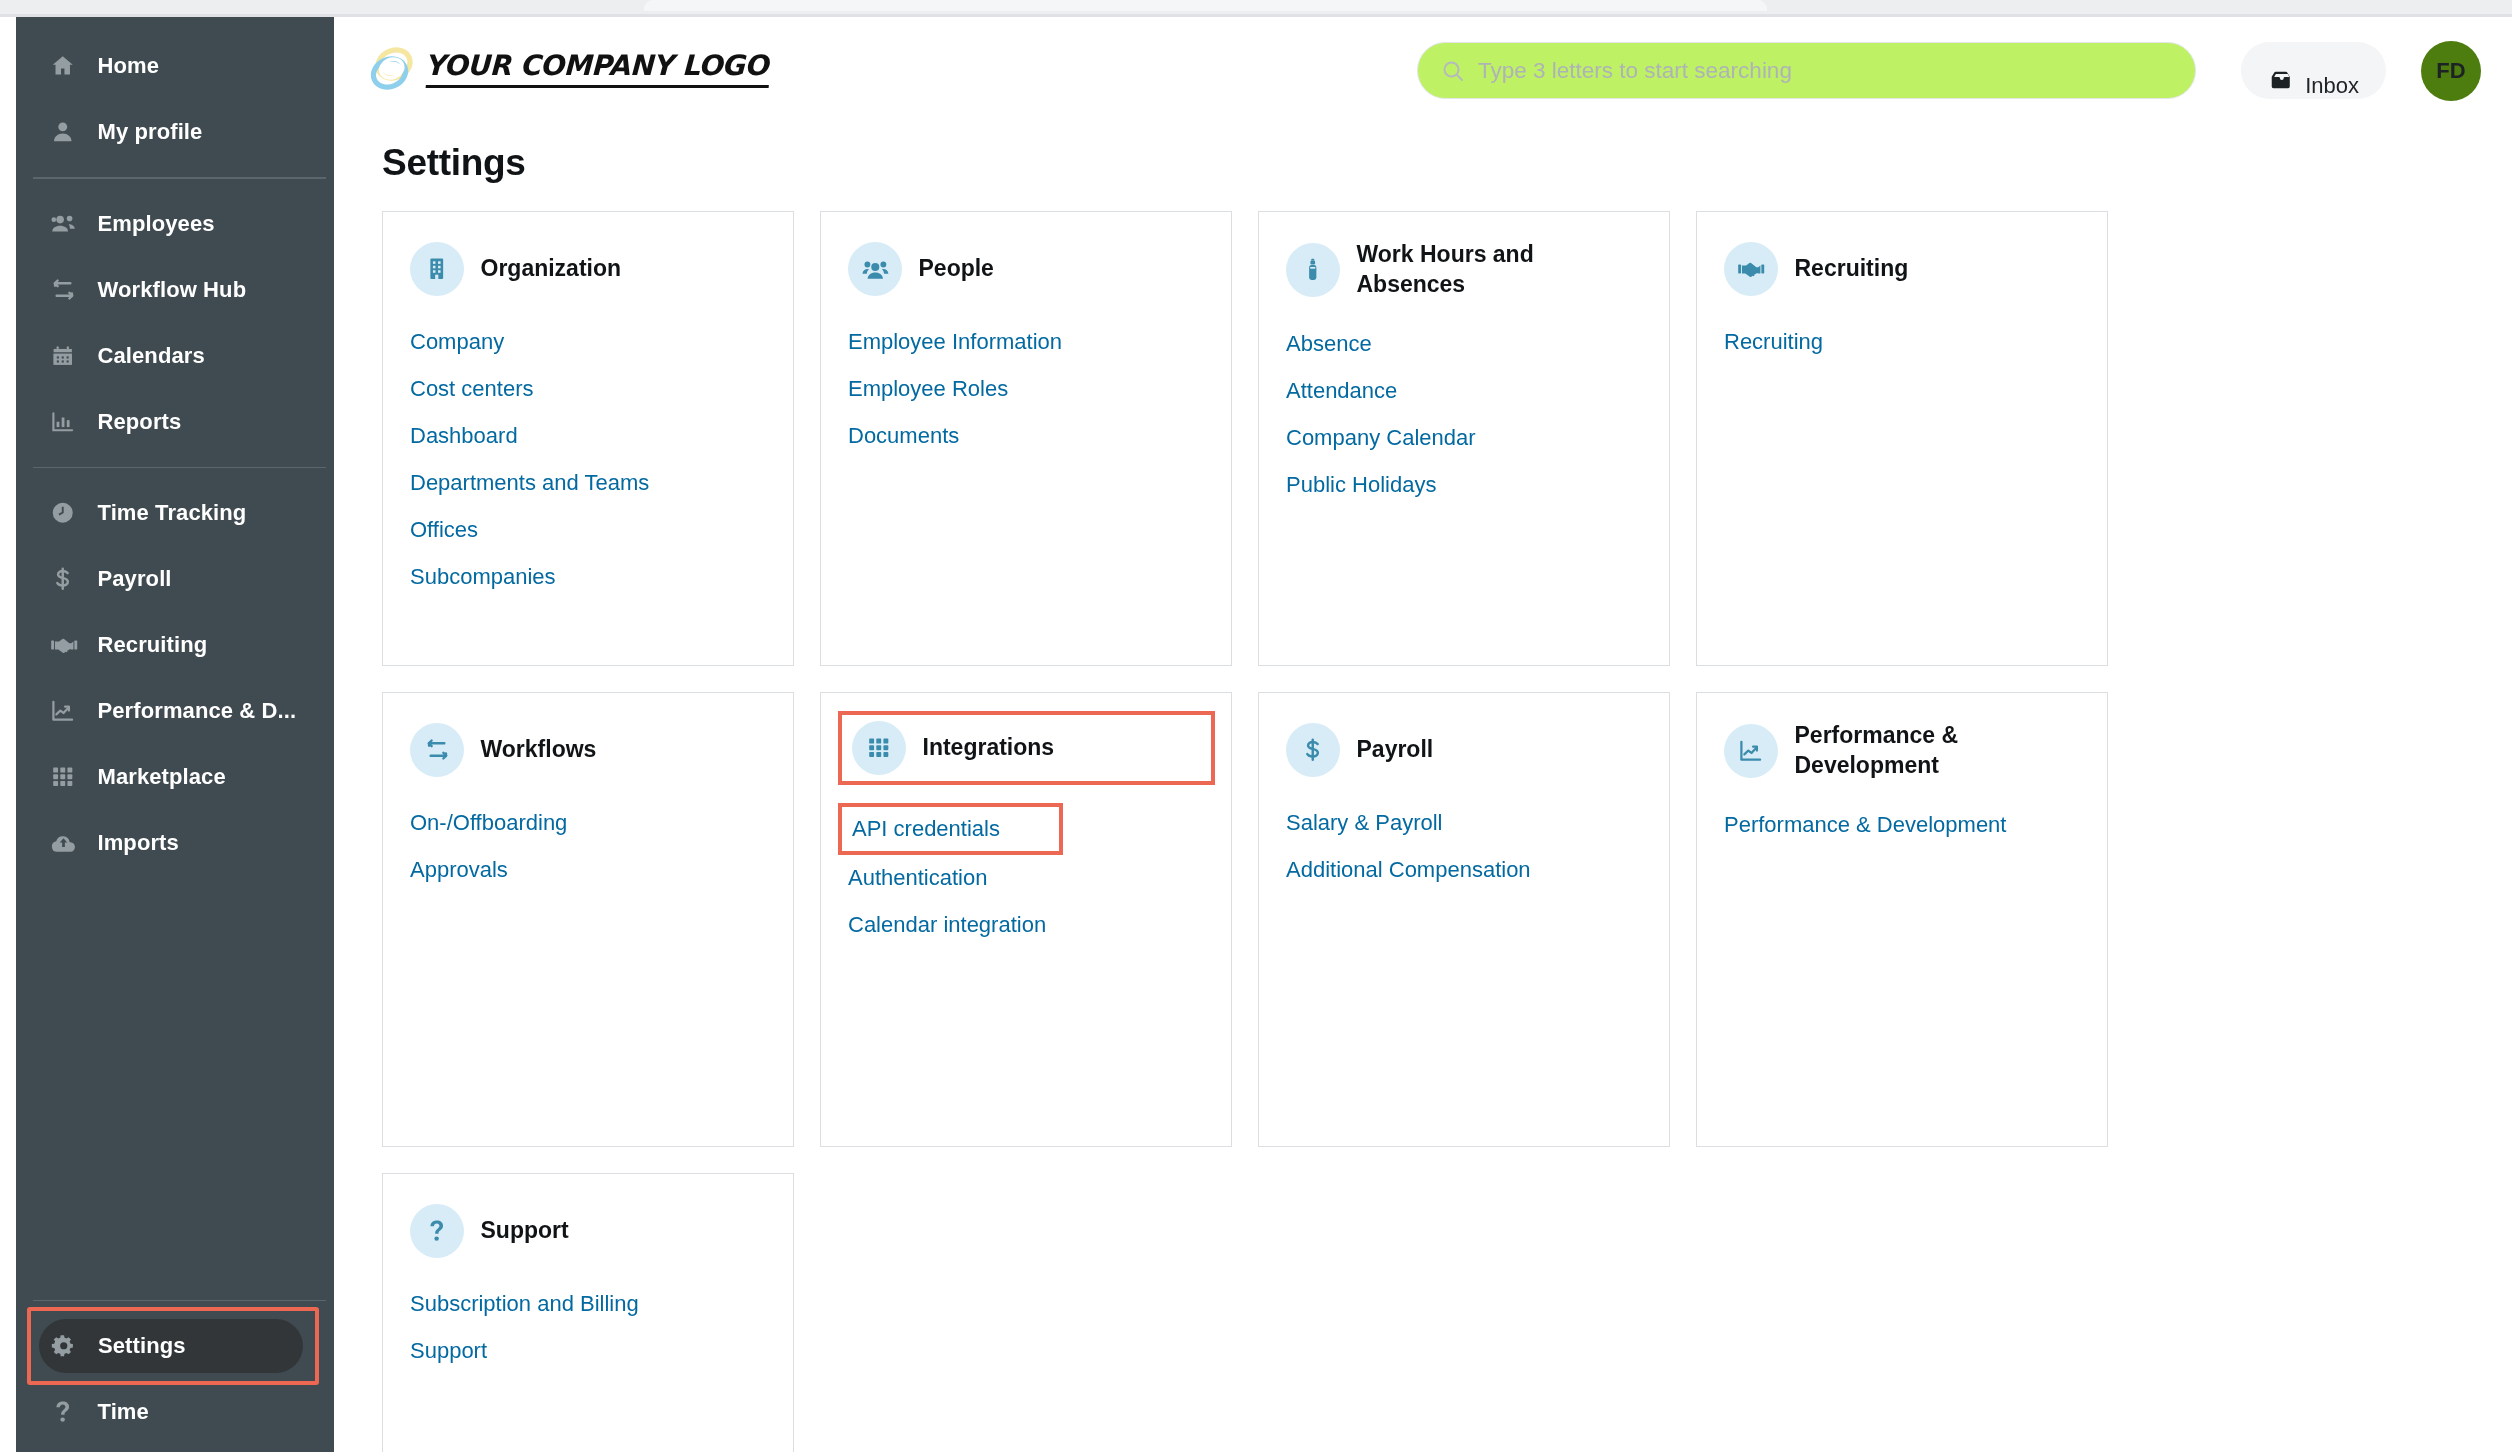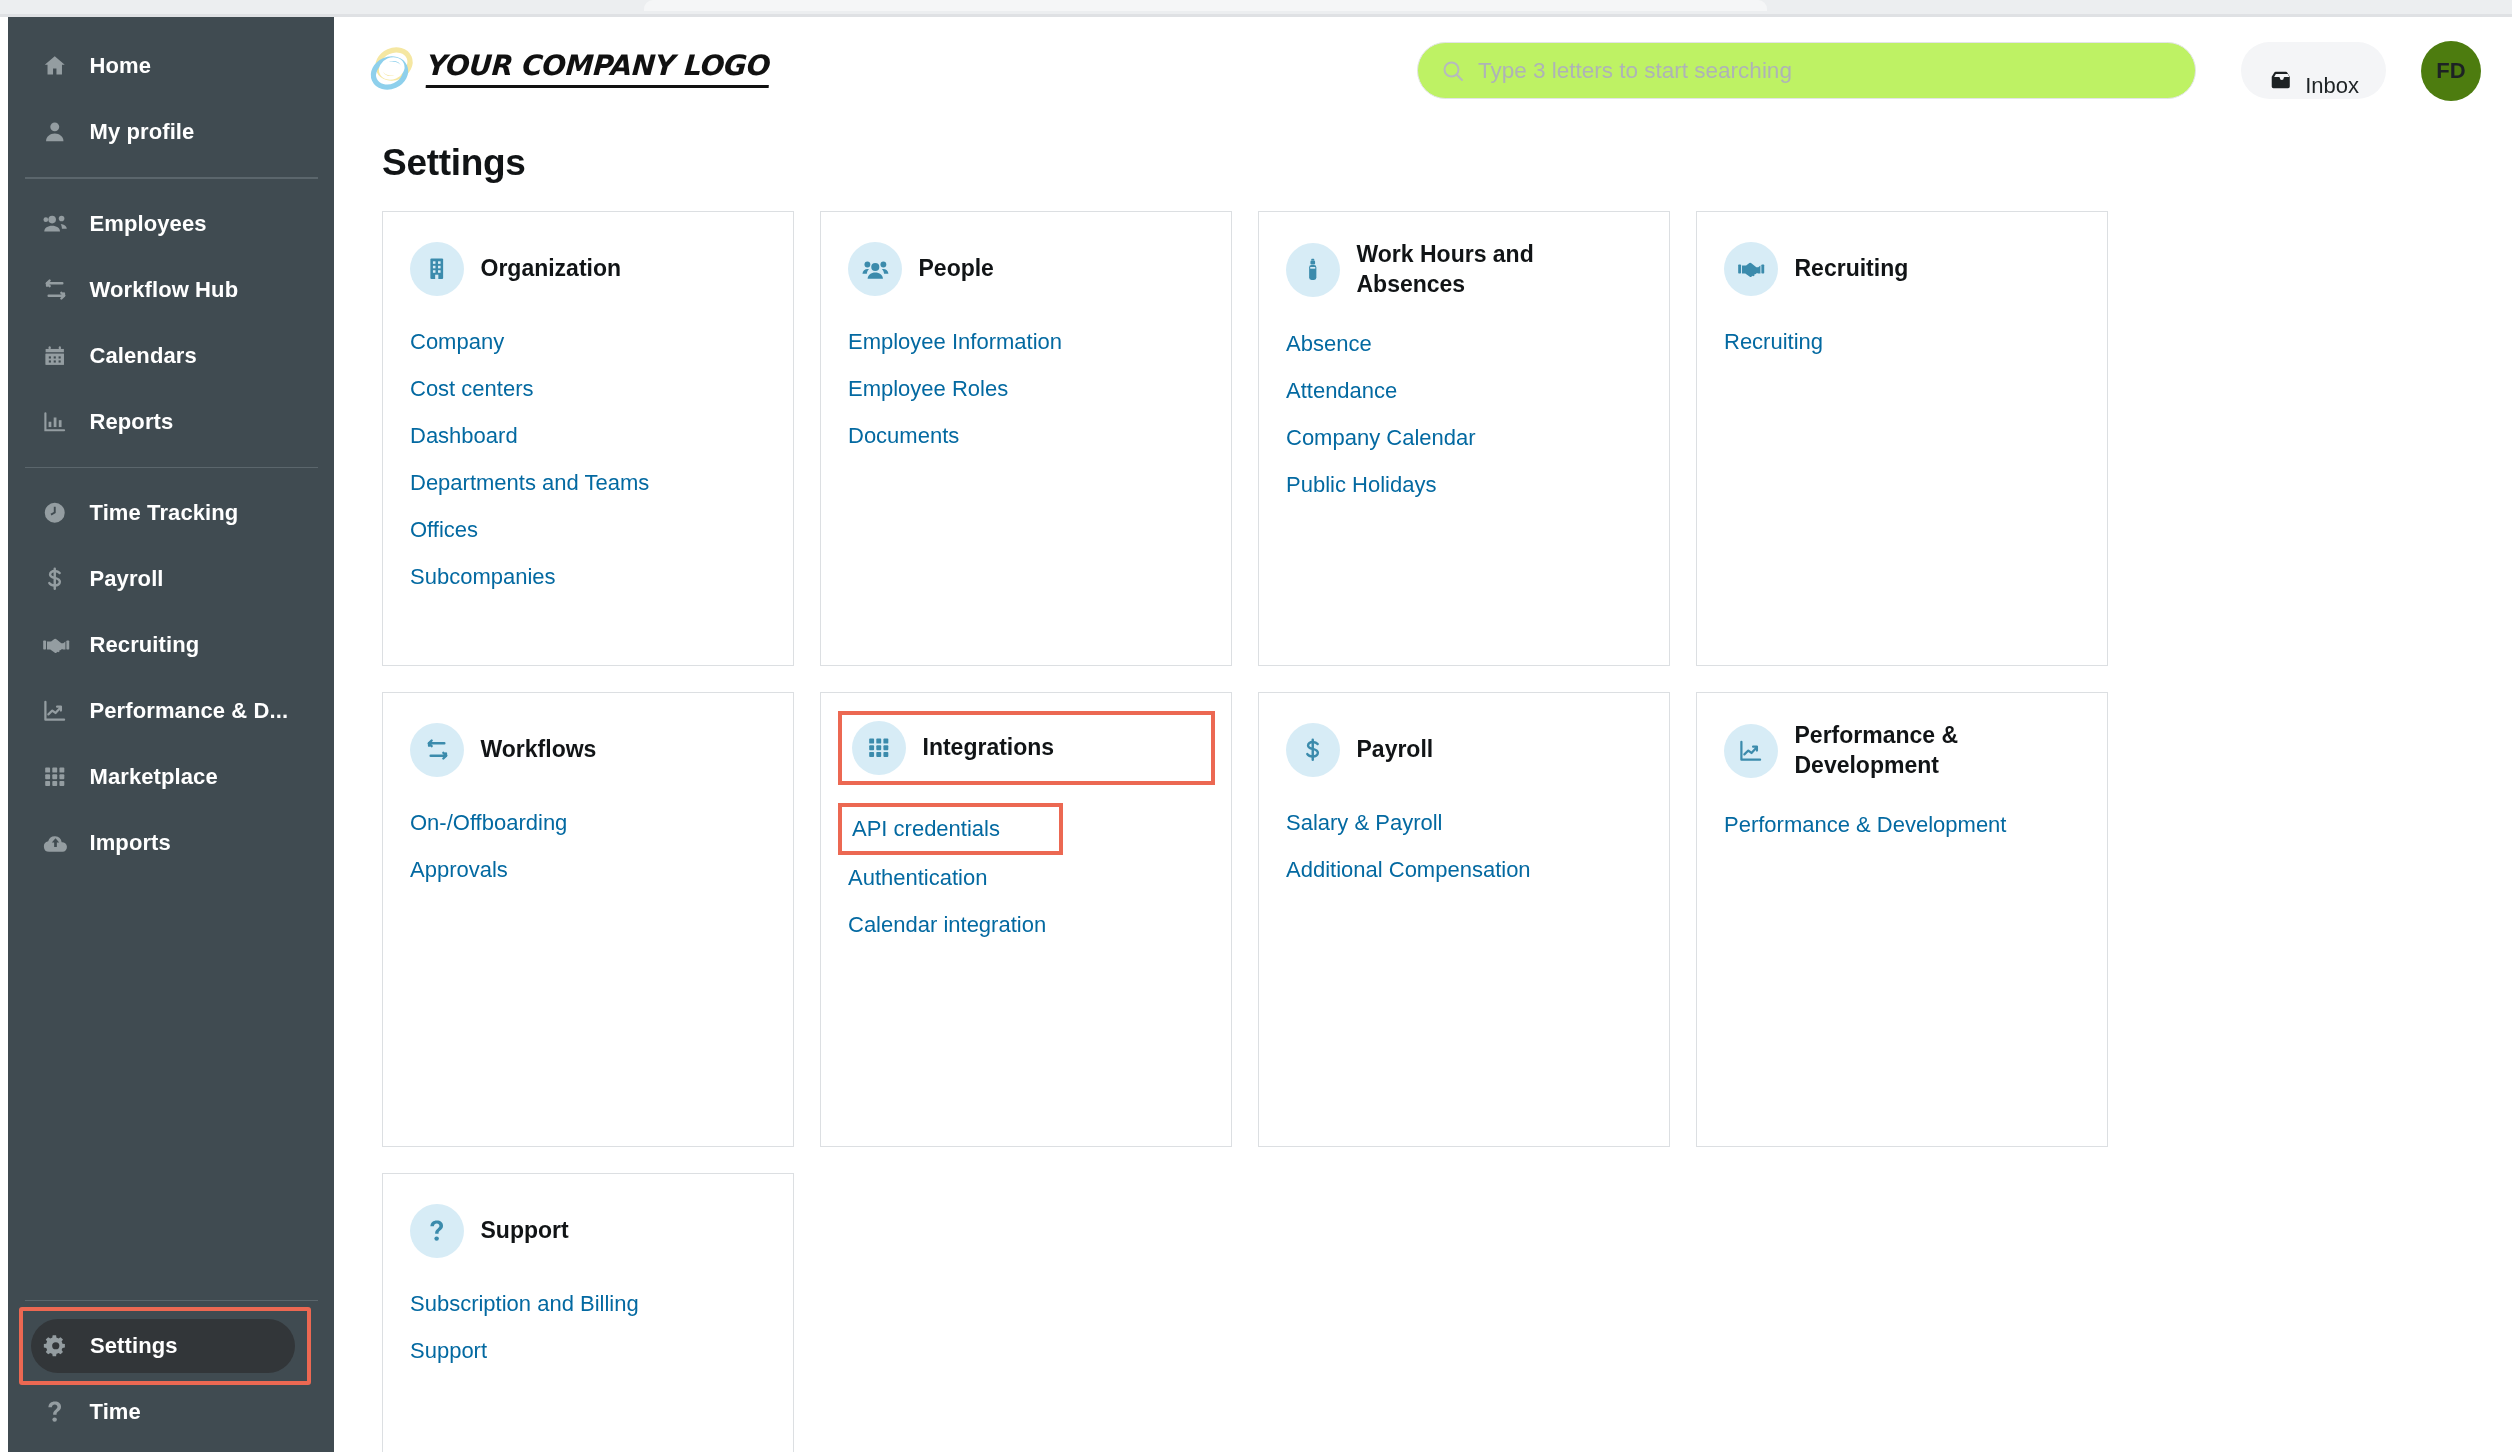--- a/index.html
+++ b/index.html
@@ -19,21 +19,21 @@
     position: absolute; top: 0; left: 644px; width: 1123px; height: 10.5px;
     background: #f5f6f7; border-radius: 9px 9px 0 0;
   }
   #browser-bottom-line {
     position: absolute; top: 13.5px; left: 0; width: 2512px; height: 3px;
     background: #dfe1e4;
   }
 
   
   #sidebar {
-    position: absolute; top: 16.5px; left: 8px; width: 334px; height: 1436px;
+    position: absolute; top: 16.5px; left: 16px; width: 334px; height: 1436px;
     background: #404b51;
     display: flex; flex-direction: column;
   }
   .nav-section { padding: 0; }
   .nav-item {
     display: flex; align-items: center;
     height: 66px; padding-left: 34px;
     color: #ffffff; font-size: 22px; font-weight: 700;
     letter-spacing: 0.1px;
     cursor: pointer;

